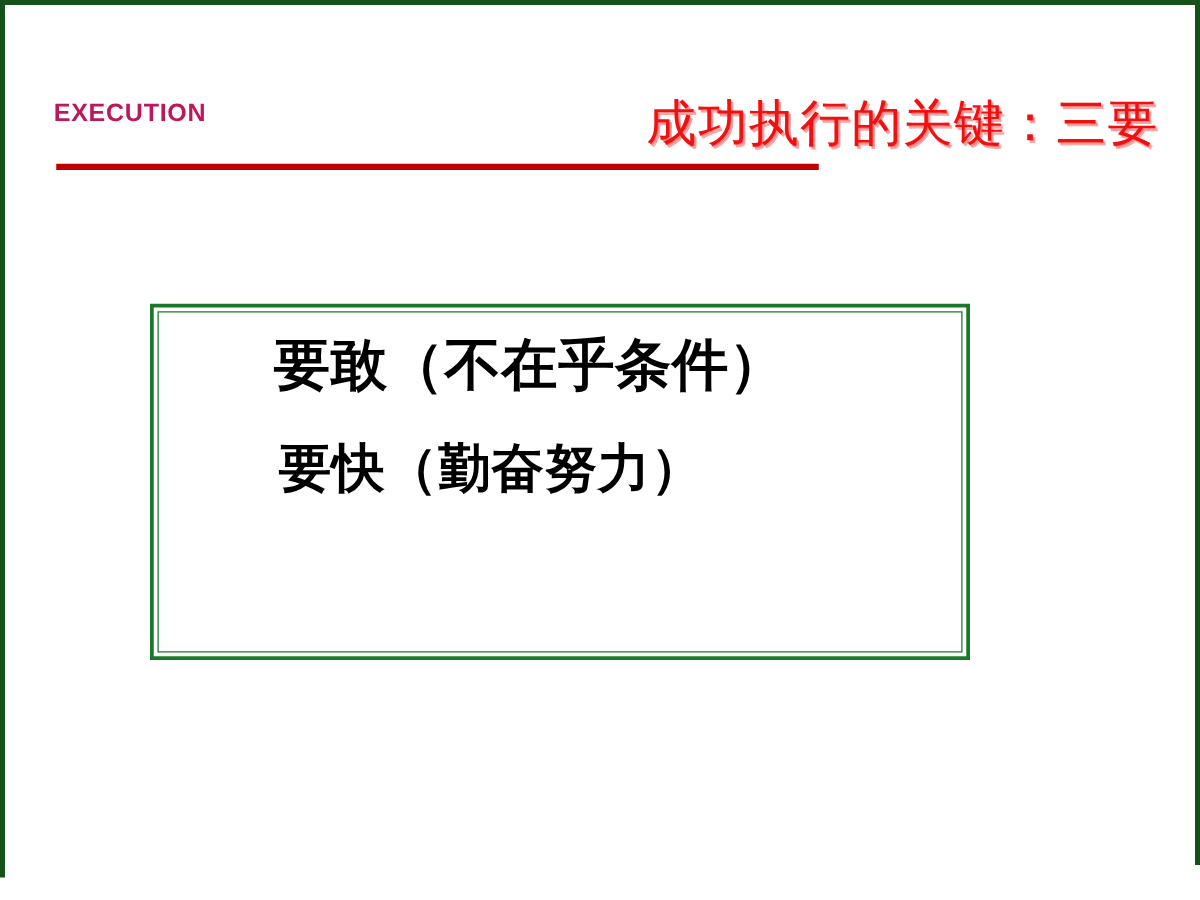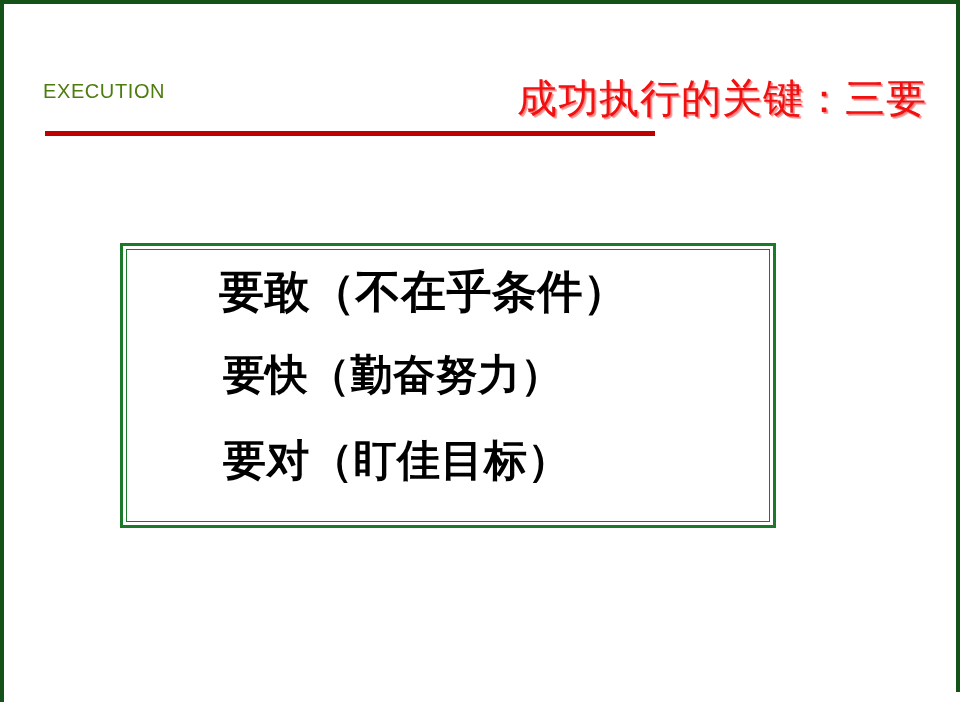--- a/index.html
+++ b/index.html
@@ -44,22 +44,22 @@
     height: 692px;
     background: #14521a;
   }
 
   
   .eyebrow {
     position: absolute;
     left: 43px;
     top: 80px;
     font-size: 20px;
-    font-weight: normal;
-    color: #4d7c0f;
+    font-weight: bold;
+    color: #be185d;
     letter-spacing: 0.6px;
     white-space: nowrap;
   }
 
   .slide-title {
     position: absolute;
     right: 33px;
     top: 71px;
     font-size: 40px;
     font-weight: normal;
@@ -148,18 +148,17 @@
 
   <div class="slide-title">成功执行的关键：三要</div>
 
   <div class="title-rule"></div>
 
   <div class="content-box">
     <div class="content-box-inner">
       <div class="lines">
         <div class="bullet-line line-1">要敢（不在乎条件）</div>
         <div class="bullet-line line-2">要快（勤奋努力）</div>
-        <div class="bullet-line line-3">要对（盯佳目标）</div>
       </div>
     </div>
   </div>
 
 </div>
 
 </body></html>

